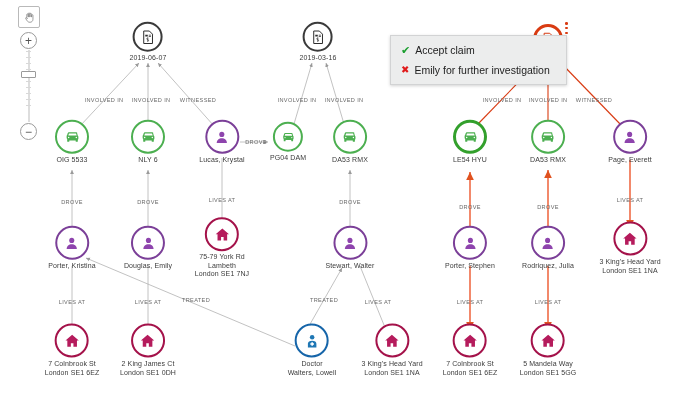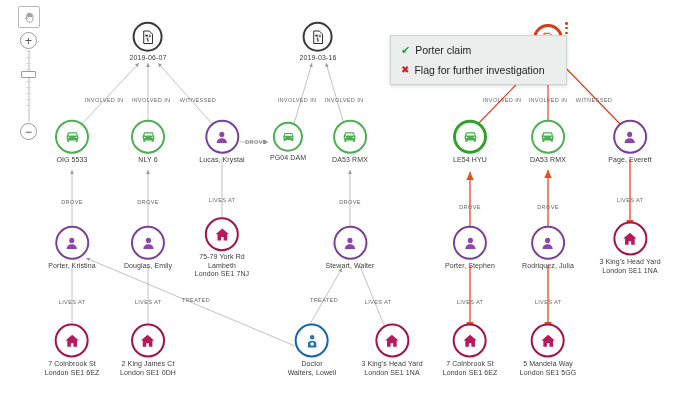--- a/index.html
+++ b/index.html
@@ -446,21 +446,21 @@
 
   <div class="kebab">
     <i></i>
       <i></i>
       <i></i>
   </div>
 
   <div class="ctxmenu">
     <div class="ctxitem">
       <span class="tick">✔</span>
-      <span>Porter claim</span>
+      <span>Accept claim</span>
     </div>
     <div class="ctxitem">
       <span class="cross">✖</span>
-      <span>Flag for further investigation</span>
+      <span>Emily for further investigation</span>
     </div>
   </div>
 
 </div>
 
 </body></html>

